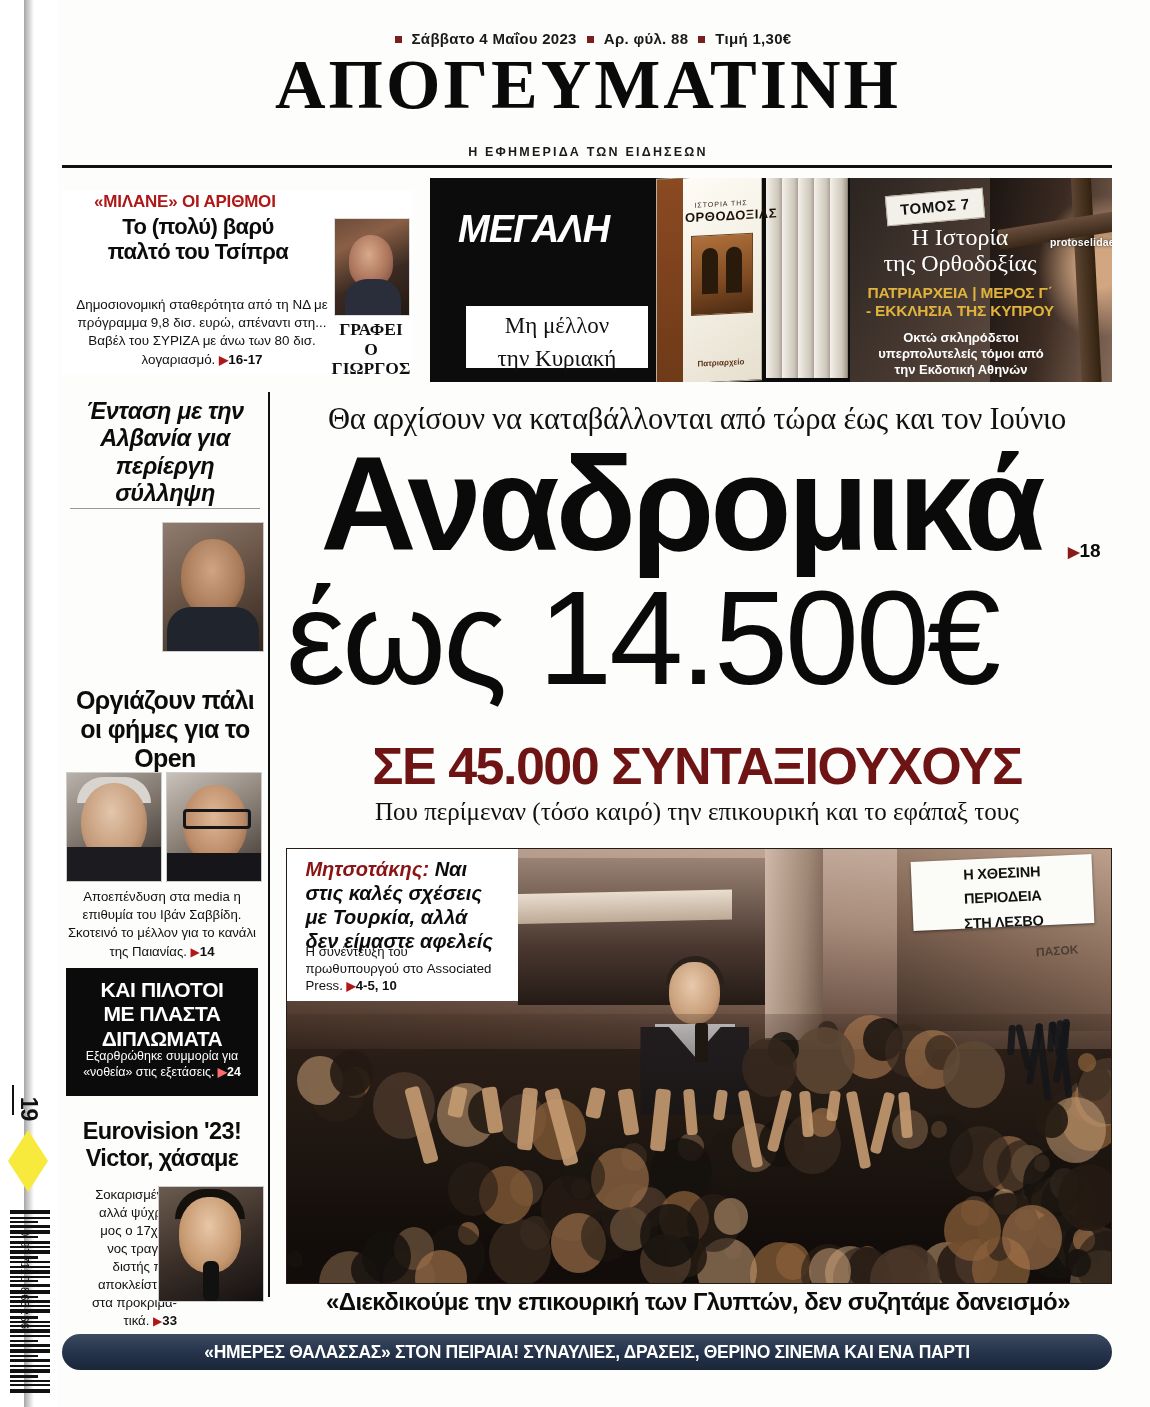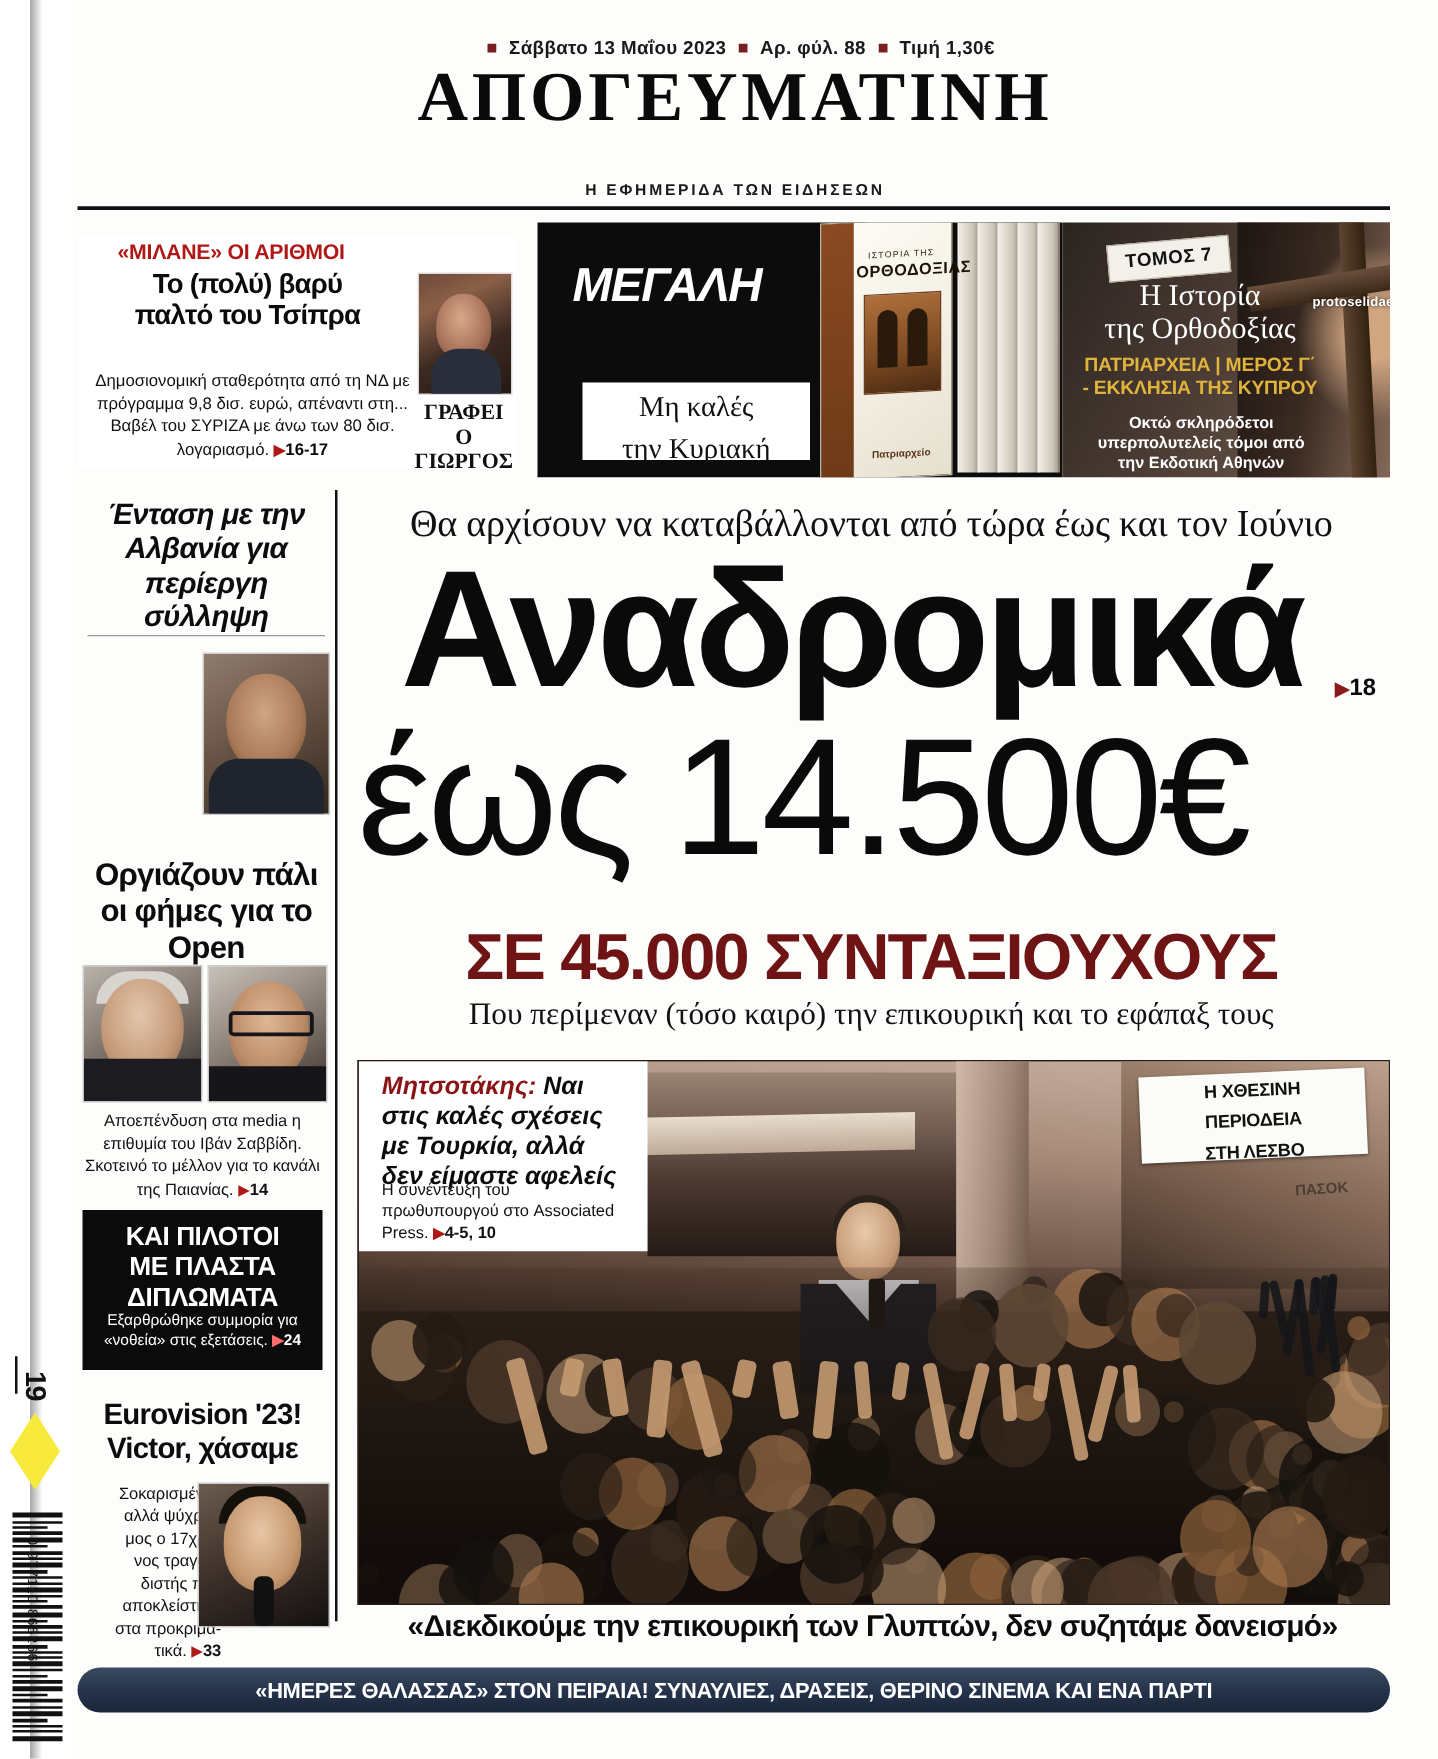--- a/index.html
+++ b/index.html
@@ -27,21 +27,21 @@
      transform:rotate(90deg);transform-origin:left top;white-space:nowrap;
      font-family:"Liberation Sans",sans-serif;letter-spacing:1px;}
 
   
   .dateline{position:absolute;left:58px;top:30px;width:1060px;text-align:center;
     font-size:15px;color:#1a1a1a;font-weight:600;letter-spacing:.3px;}
   .dateline .sq{display:inline-block;width:7px;height:7px;background:#7a1f1f;
     margin:0 10px 2px 10px;vertical-align:middle;}
   .masthead{position:absolute;left:58px;top:52px;width:1060px;text-align:center;
     font-family:"Liberation Serif", serif;font-weight:bold;
-    font-size:56px;line-height:.95;letter-spacing:3px;color:#0a0a0a;}
+    font-size:70px;line-height:.95;letter-spacing:3px;color:#0a0a0a;}
   .masthead-sub{position:absolute;left:58px;top:145px;width:1060px;text-align:center;
     font-size:12.5px;letter-spacing:2.2px;color:#1a1a1a;font-weight:600;}
 
   .rule-top{position:absolute;left:62px;top:165px;width:1050px;height:3px;background:#111;}
 
   
   .promo{position:absolute;left:62px;top:170px;width:1050px;height:212px;overflow:hidden;}
   .promo-left{position:absolute;left:0;top:20px;width:350px;height:185px;background:#fff;}
   .kicker{position:absolute;left:32px;top:2px;width:230px;font-weight:bold;font-size:17px;
     color:#b01818;letter-spacing:-.2px;}
@@ -279,21 +279,21 @@
           <div class="bar" style="top: 165px; height: 3px; width: 28px;"></div>
           <div class="bar" style="top: 170px; height: 2px; width: 40px;"></div>
           <div class="bar" style="top: 174px; height: 2px; width: 40px;"></div>
           <div class="bar" style="top: 179px; height: 4px; width: 40px;"></div>
         </div>
     </div>
     <div class="bc-text">0 977110 865266</div>
   </div>
 
   <div class="dateline">
-    <span class="sq"></span><span>Σάββατο 13 Μαΐου 2023</span><span class="sq"></span><span>Αρ. φύλ. 88</span><span class="sq"></span><span>Τιμή 1,30€</span>
+    <span class="sq"></span><span>Σάββατο 4 Μαΐου 2023</span><span class="sq"></span><span>Αρ. φύλ. 88</span><span class="sq"></span><span>Τιμή 1,30€</span>
   </div>
 
   <div class="masthead">ΑΠΟΓΕΥΜΑΤΙΝΗ</div>
   <div class="masthead-sub">Η ΕΦΗΜΕΡΙΔΑ ΤΩΝ ΕΙΔΗΣΕΩΝ</div>
   <div class="rule-top"></div>
 
   <div class="promo">
 
     <div class="promo-left">
       <div class="kicker">«ΜΙΛΑΝΕ» ΟΙ ΑΡΙΘΜΟΙ</div>
@@ -310,21 +310,21 @@
         <div>Ο ΓΙΩΡΓΟΣ</div>
         <div>ΑΥΤΙΑΣ</div>
       </div>
     </div>
 
     <div class="promo-mid">
       <div class="mid-t1">
         <div>ΜΕΓΑΛΗ</div>
       </div>
       <div class="mid-box">
-        <span>Μη καλές</span>
+        <span>Μη μέλλον</span>
         <span>την Κυριακή</span>
       </div>
       <div class="books">
         <div class="bookspine" style="left:118px;"></div>
         <div class="bookspine" style="left:134px;"></div>
         <div class="bookspine" style="left:150px;"></div>
         <div class="bookspine" style="left:166px;"></div>
         <div class="bookspine" style="left:182px;"></div>
         <div class="bookcover">
           <div class="bookband"></div>

